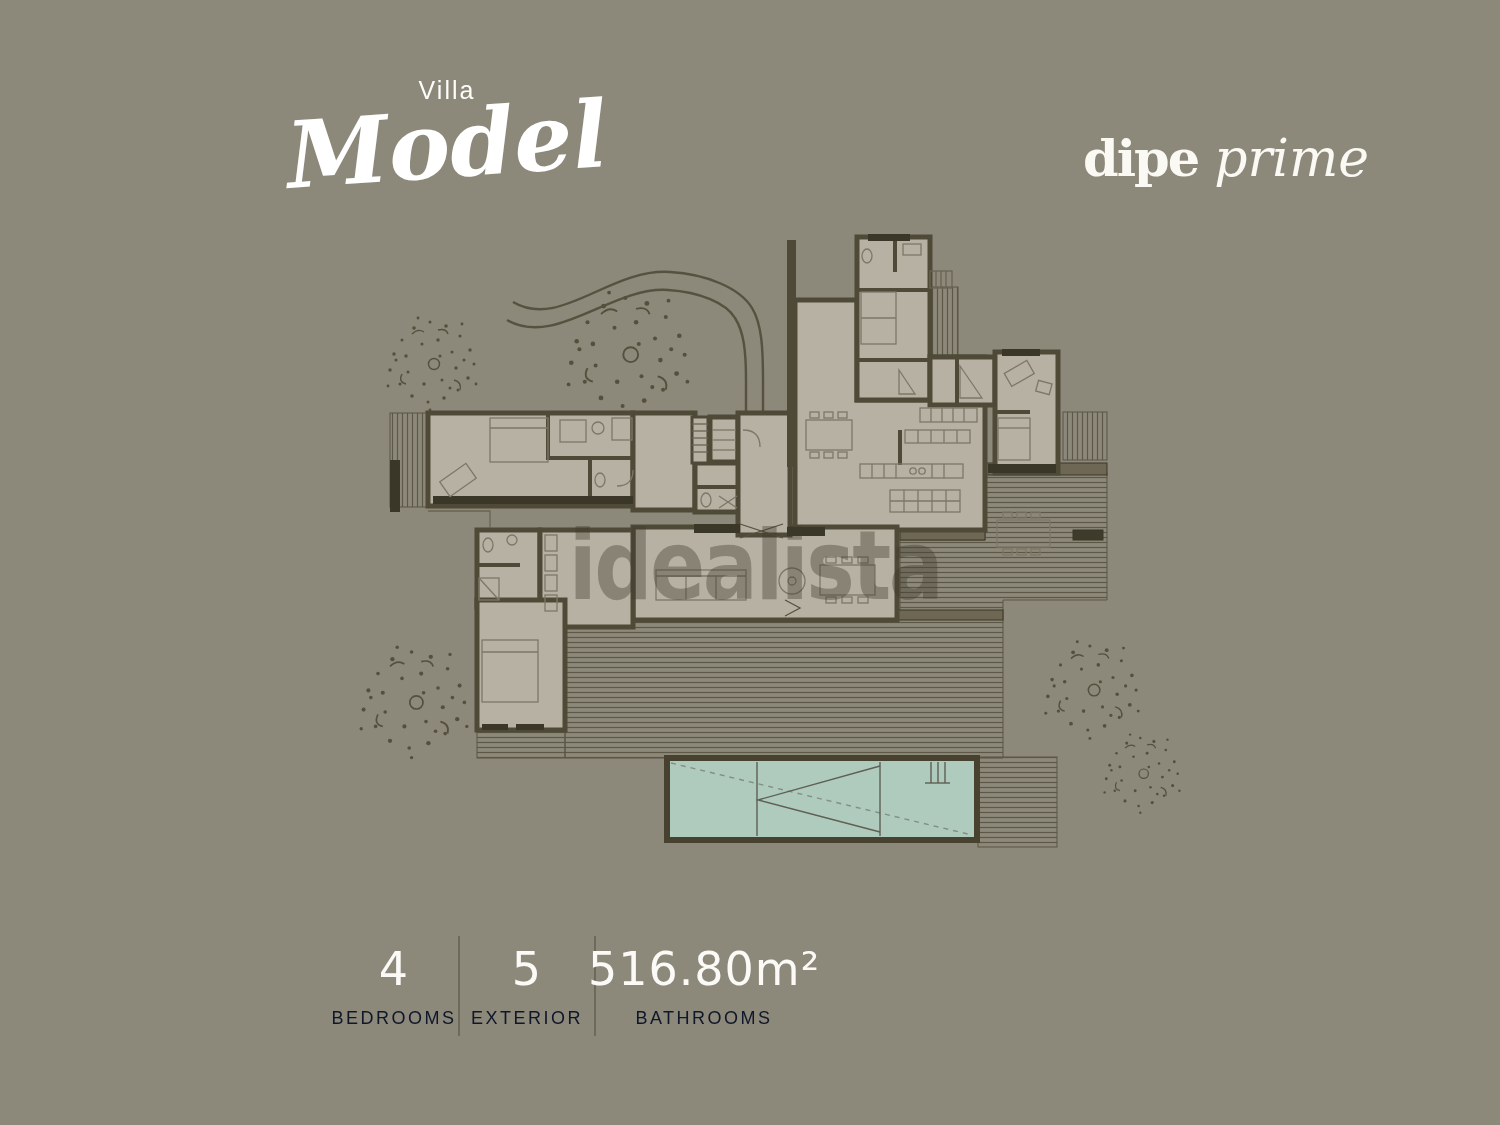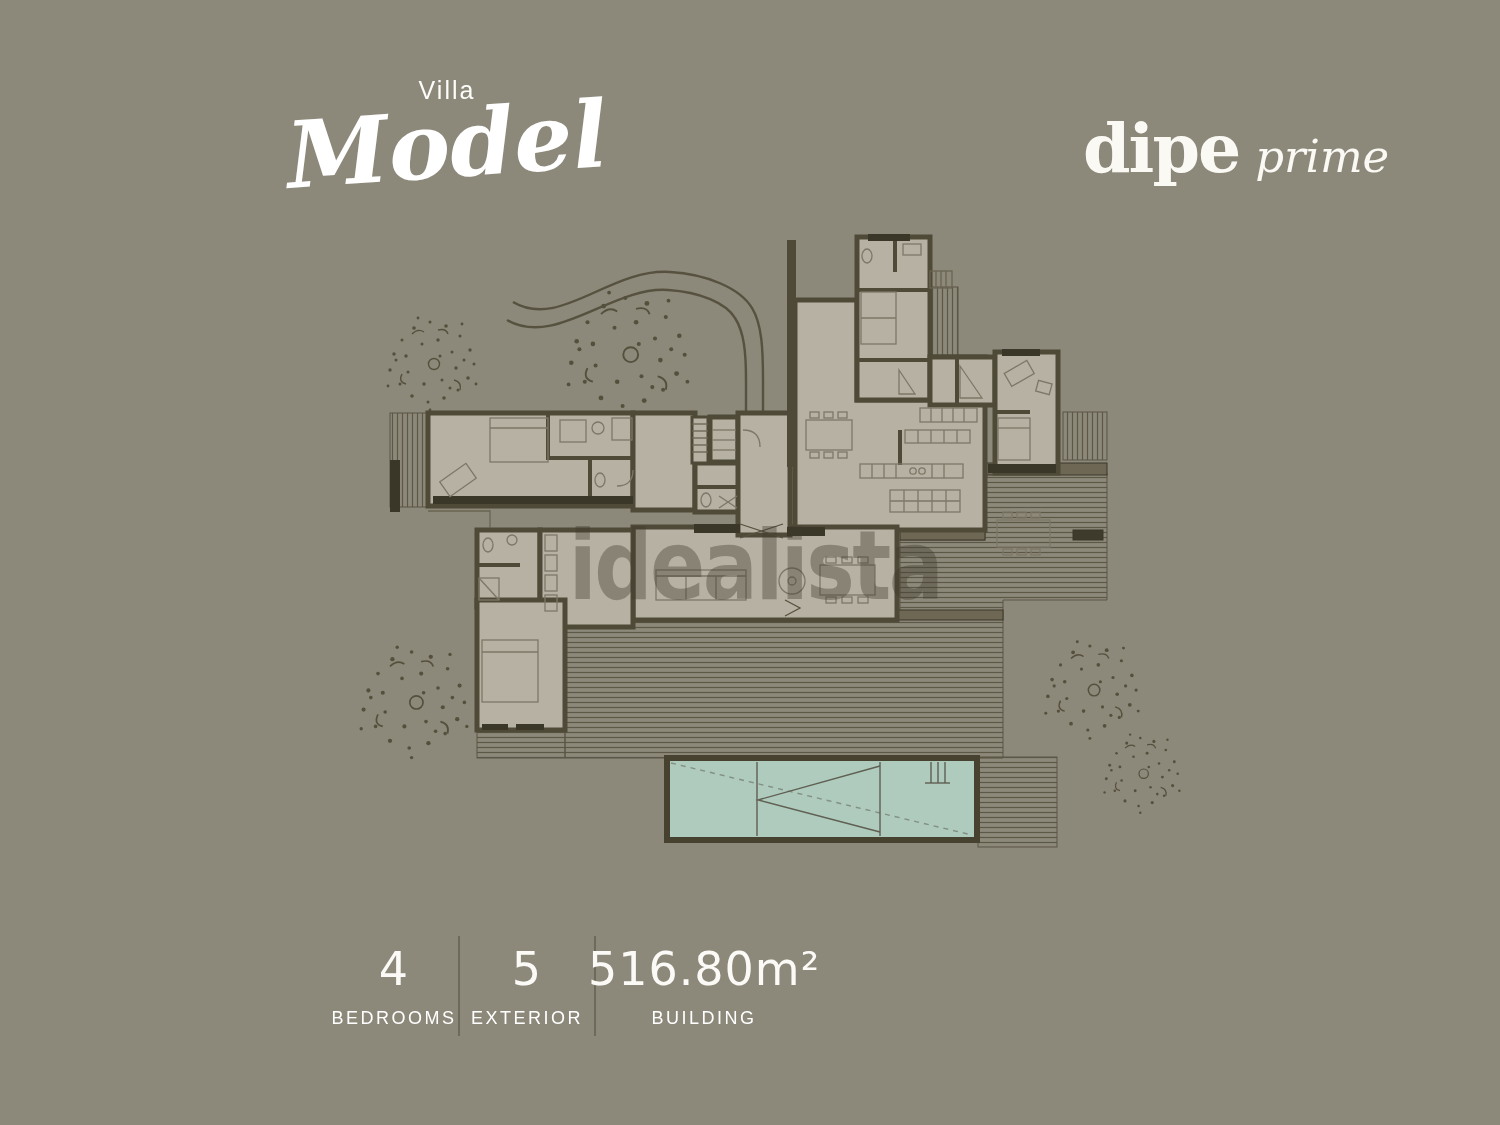--- a/index.html
+++ b/index.html
@@ -28,25 +28,25 @@
     color:#ffffff;
   }
   
   .brand{
     position:absolute;left:1083px;top:108px;
     display:flex;align-items:baseline;
     color:#faf9f4;white-space:nowrap;
   }
   .brand-main{
     font-family:"DejaVu Serif", serif;
-    font-weight:bold;font-size:68px;letter-spacing:-2px;
+    font-weight:bold;font-size:51px;letter-spacing:-2px;margin-top:20px;
   }
   .brand-suffix{
     font-family:"DejaVu Serif", serif;
-    font-style:italic;font-size:45px;margin-left:16px;
+    font-style:italic;font-size:52px;margin-left:16px;
   }
   
   .watermark{
     position:absolute;left:755px;top:518px;
     transform:translateX(-50%) scaleX(.85);
     font-family:"DejaVu Sans", sans-serif;
     font-weight:bold;font-size:96px;letter-spacing:-3px;
     color:rgba(62,58,45,0.38);
     line-height:1;pointer-events:none;white-space:nowrap;
   }
@@ -63,21 +63,21 @@
   .stat:nth-child(2){width:134px;border-left:2px solid #6e6a5b;}
   .stat:nth-child(3){width:216px;border-left:2px solid #6e6a5b;}
   .stat:nth-child(4){width:232px;border-left:2px solid #6e6a5b;margin-top:28px;}
   .stat-value{
     font-family:"DejaVu Sans", sans-serif;
     font-size:46px;font-weight:400;color:#fbfaf6;
     margin-top:6px;letter-spacing:1px;
   }
   .stat-label{
     font-size:18px;letter-spacing:2.5px;font-weight:500;
-    color:#ffffff;margin-top:12px;white-space:nowrap;
+    color:#0f172a;margin-top:12px;white-space:nowrap;
   }
   svg{position:absolute;left:0;top:0;}
 </style>
 </head>
 <body>
 
 <div id="stage">
 
   <svg width="1500" height="1125" viewBox="0 0 1500 1125">
     <defs>
@@ -350,17 +350,17 @@
     <div class="stat">
       <div class="stat-value">4</div>
       <div class="stat-label">BEDROOMS</div>
     </div>
     <div class="stat">
       <div class="stat-value">5</div>
       <div class="stat-label">EXTERIOR</div>
     </div>
     <div class="stat">
       <div class="stat-value">516.80m²</div>
-      <div class="stat-label">BUILDING</div>
+      <div class="stat-label">BATHROOMS</div>
     </div>
   </div>
 
 </div>
 
 </body></html>

